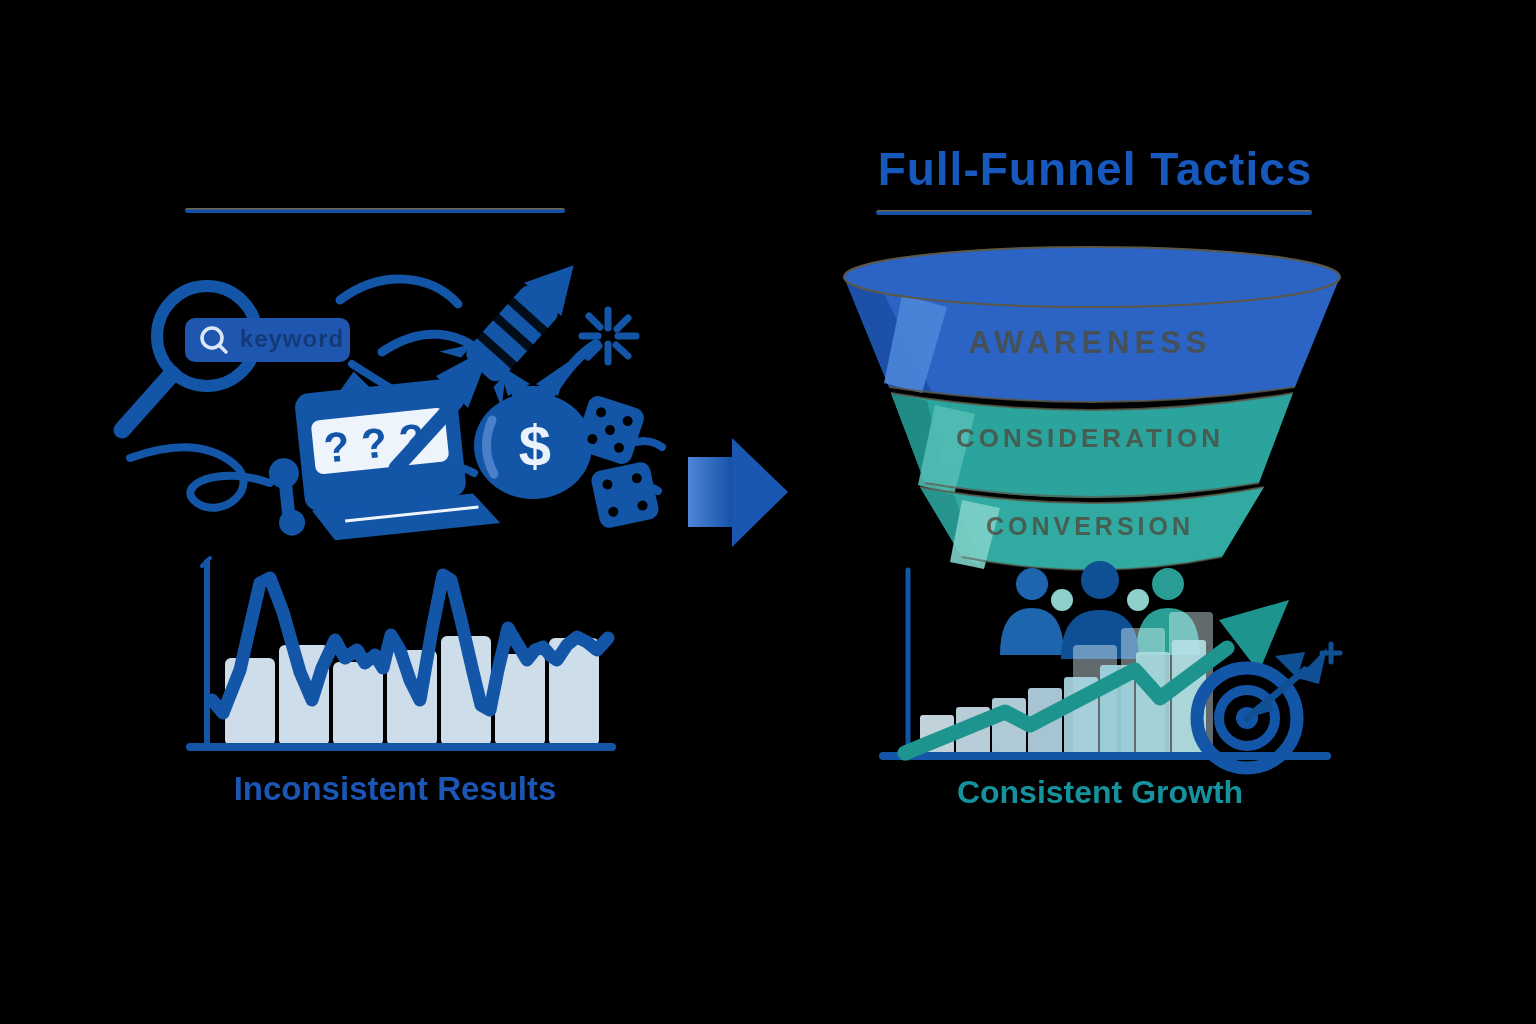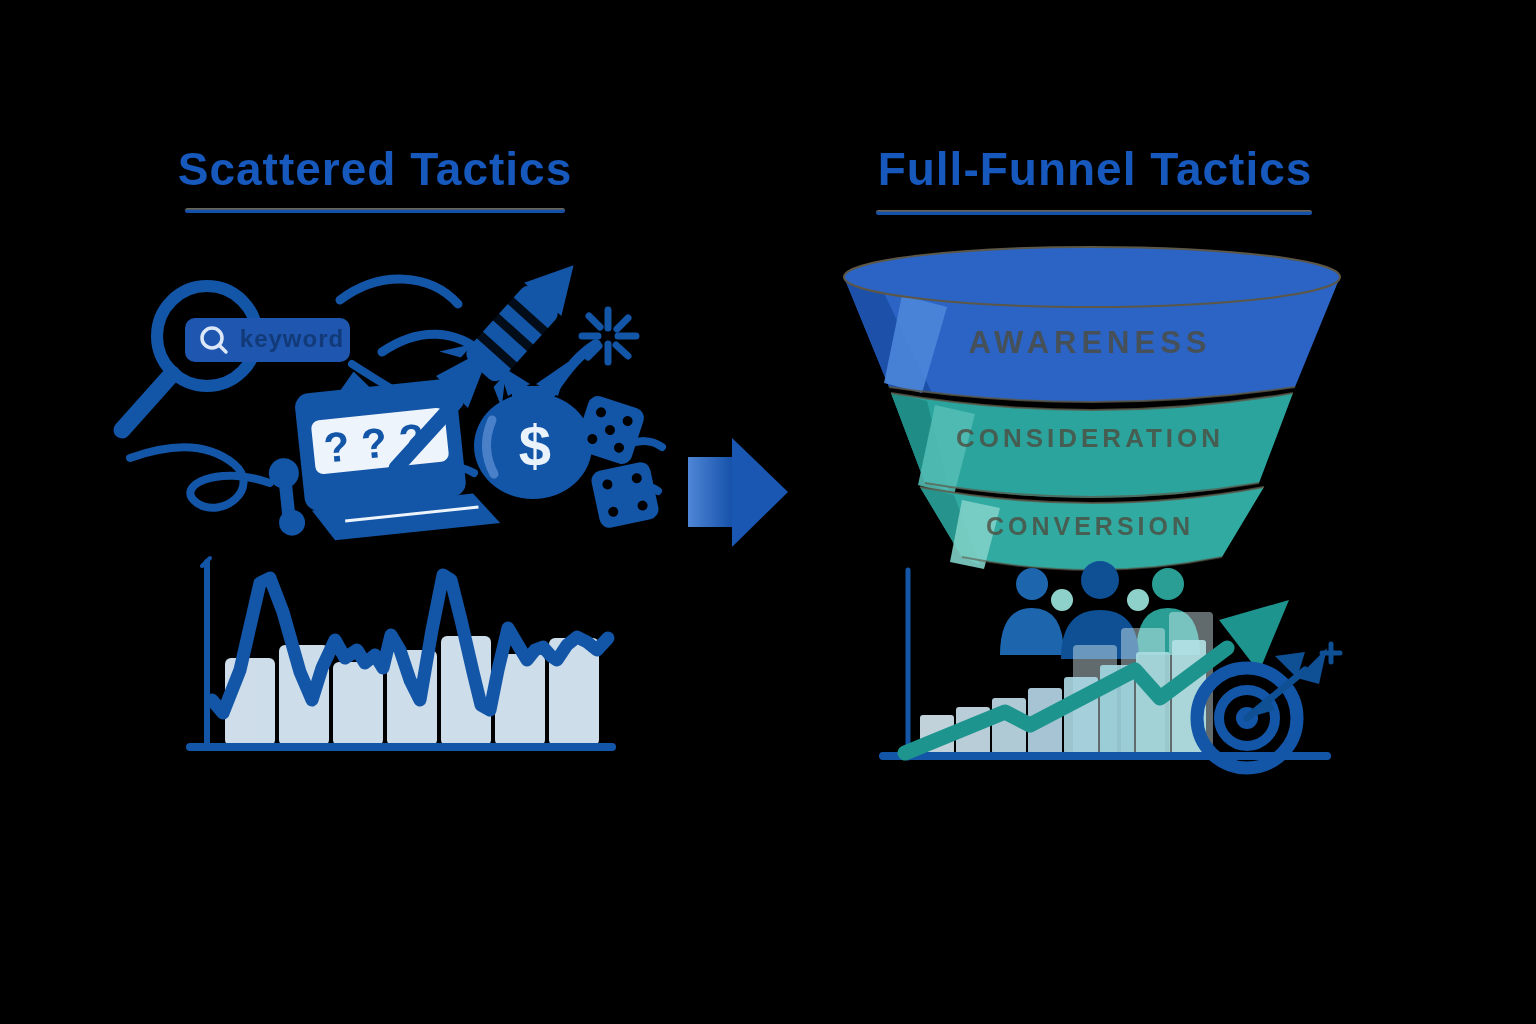--- a/index.html
+++ b/index.html
@@ -37,21 +37,20 @@
   }
   .slot-q{font-family:"Liberation Sans",sans-serif;font-weight:700;fill:#1356a8;}
   .kw{font-family:"Liberation Sans",sans-serif;font-weight:700;fill:#123a78;}
   .dollar{font-family:"Liberation Sans",sans-serif;font-weight:700;fill:#eaf2fb;}
 </style>
 </head>
 <body>
 
 <div class="stage">
 
-  <div class="title title-left">Scattered Tactics</div>
   <div class="underline underline-left"></div>
 
   <div class="title title-right">Full-Funnel Tactics</div>
   <div class="underline underline-right"></div>
 
   <svg id="scatter-icons" width="570" height="300" viewBox="0 0 570 300">
 
     <g stroke="#1356a8" fill="none" stroke-linecap="round">
       <path d="M 240,50 C 280,20 330,23 358,54" stroke-width="9"></path>
       <path d="M 282,102 C 320,76 356,80 384,104" stroke-width="9"></path>
@@ -155,20 +154,21 @@
       <rect x="369" y="88" width="50" height="108" rx="6"></rect>
     </g>
     <polyline points="32,150 43,163 60,120 80,33 90,28 103,62 120,122 132,150 142,118 155,90 165,108 177,100 185,113 195,105 203,118 211,85 220,100 230,130 240,150 252,80 263,25 271,30 281,70 293,122 301,155 310,160 318,120 328,78 338,95 347,110 355,100 363,97 371,106 377,110 387,95 397,87 407,92 417,100 428,88" fill="none" stroke="#1356a8" stroke-width="13" stroke-linecap="round" stroke-linejoin="round"></polyline>
     <g stroke="#1356a8" stroke-linecap="round">
       <line x1="22" y1="16" x2="30" y2="8" stroke-width="4"></line>
       <line x1="27" y1="12" x2="27" y2="198" stroke-width="6"></line>
       <line x1="10" y1="197" x2="432" y2="197" stroke-width="8"></line>
     </g>
   </svg>
 
+  <div class="caption caption-left">Inconsistent Results</div>
 
   <svg id="center-arrow" width="120" height="125" viewBox="0 0 120 125">
     <defs>
       <linearGradient id="agrad" x1="0" y1="0" x2="1" y2="0">
         <stop offset="0" stop-color="#4f86d6"></stop>
         <stop offset="1" stop-color="#1652aa"></stop>
       </linearGradient>
     </defs>
     <rect x="8" y="27" width="44" height="70" fill="url(#agrad)"></rect>
     <polygon points="52,8 108,62 52,117" fill="#1a57b2"></polygon>
@@ -255,14 +255,15 @@
         <polygon points="50,-40 80,-70 72,-34"></polygon>
         <polygon points="50,-40 28,-62 58,-66"></polygon>
         <g stroke="#0f4f94" stroke-width="5" stroke-linecap="round">
           <line x1="84" y1="-74" x2="84" y2="-56"></line>
           <line x1="75" y1="-65" x2="93" y2="-65"></line>
         </g>
       </g>
     </g>
   </svg>
 
+  <div class="caption caption-right">Consistent Growth</div>
 
 </div>
 
 </body></html>

